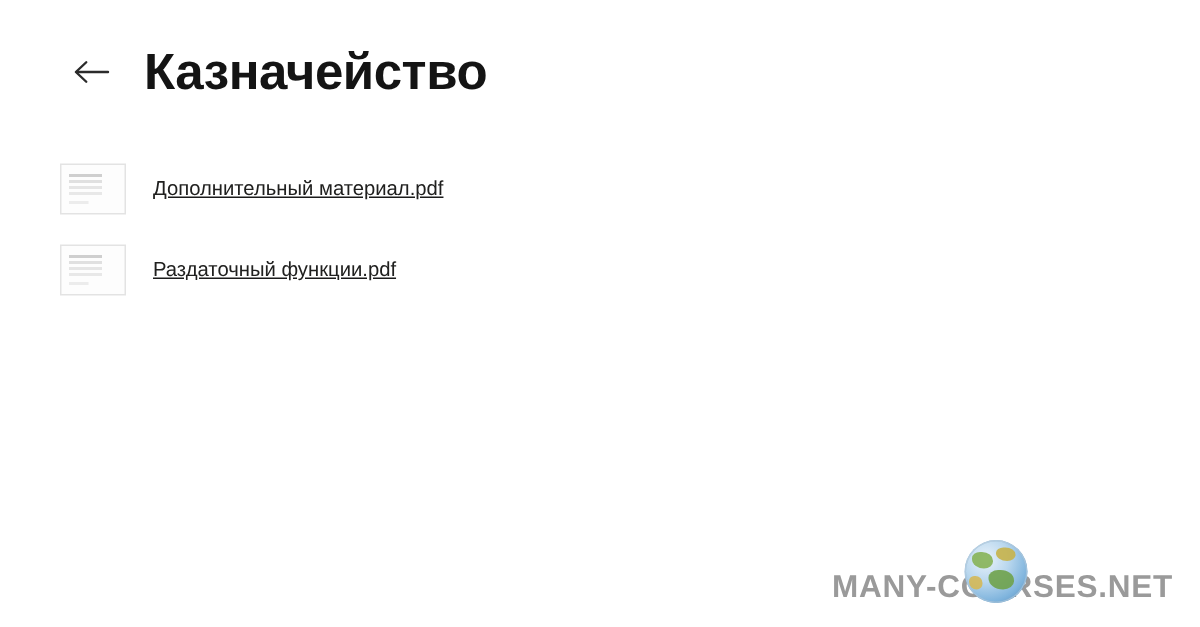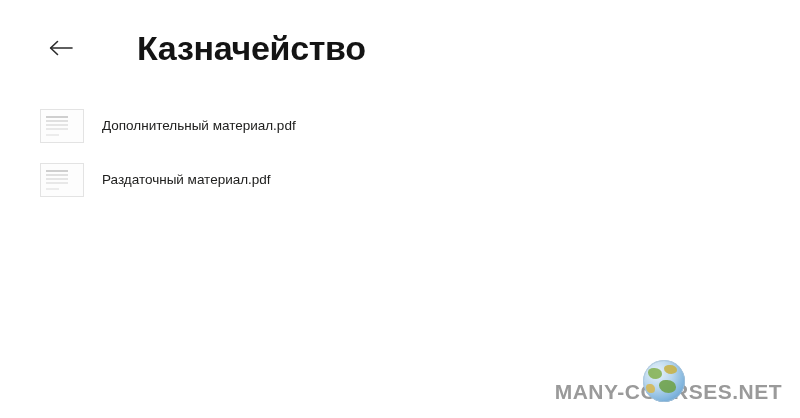--- a/index.html
+++ b/index.html
@@ -22,21 +22,20 @@
     height: 418px;
   }
 
   
   .header {
     display: flex;
     align-items: center;
     padding: 34px 0 0 44px;
     height: 62px;
     box-sizing: border-box;
-    gap: 41px;
   }
   .back-button {
     width: 34px;
     height: 34px;
     display: flex;
     align-items: center;
     justify-content: center;
     cursor: pointer;
     color: #2b2b2b;
     flex: 0 0 auto;
@@ -62,20 +61,21 @@
   .file-list {
     margin-top: 38px;
     padding-left: 40px;
   }
   .file-row {
     display: flex;
     align-items: center;
     height: 52px;
     margin-bottom: 2px;
     cursor: pointer;
+    text-decoration: underline;
   }
   .thumb {
     width: 44px;
     height: 34px;
     flex: 0 0 auto;
     margin-right: 18px;
     border: 1px solid #e3e3e3;
     box-sizing: border-box;
     background: #ffffff;
     position: relative;
@@ -200,21 +200,21 @@
   <div class="file-list">
 
     <div class="file-row">
       <div class="thumb doc"></div>
       <span class="file-name">Дополнительный материал.pdf</span>
     </div>
 
 
     <div class="file-row">
       <div class="thumb doc"></div>
-      <span class="file-name">Раздаточный материал.pdf</span>
+      <span class="file-name">Раздаточный функции.pdf</span>
     </div>
 
   </div>
 
   <div class="watermark">
     <span class="wm-text">MANY-COURSES.NET</span>
     <span class="globe">
       <span class="land l1"></span>
       <span class="land l2"></span>
       <span class="land l3"></span>

